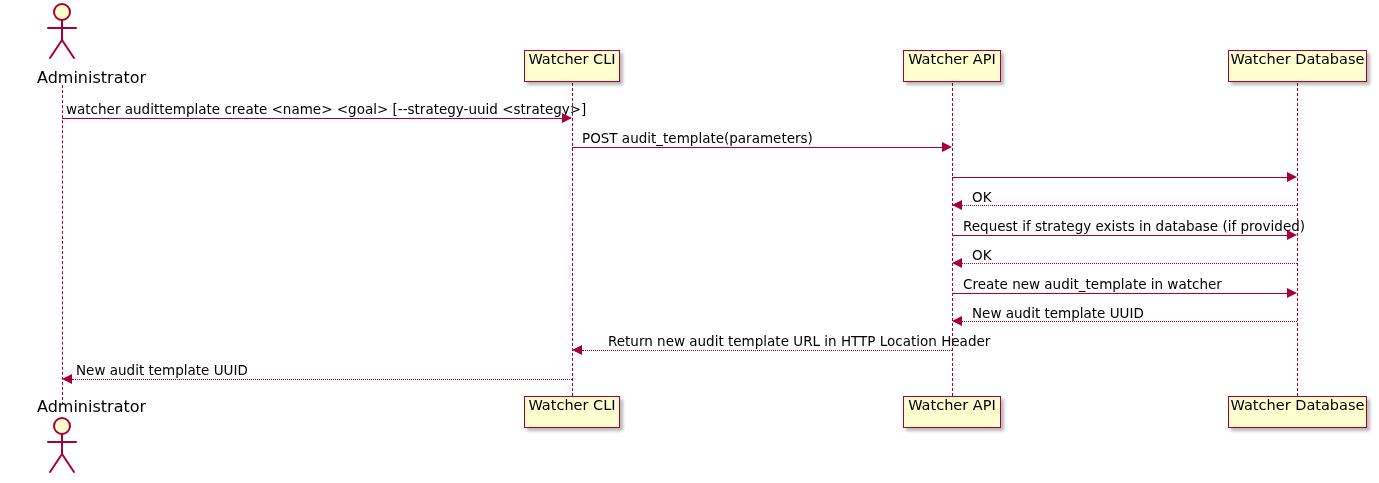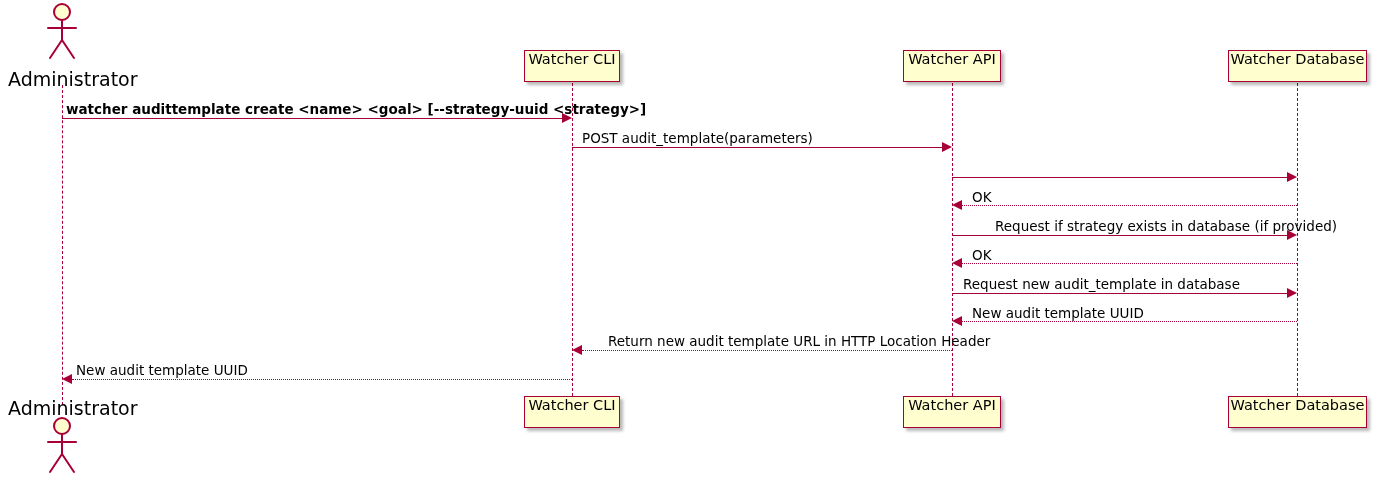--- a/index.html
+++ b/index.html
@@ -12,21 +12,21 @@
 
   
   .pbox{position:absolute;background:#FEFECE;border:1.5px solid #A80036;
         box-shadow:3px 3px 3px rgba(0,0,0,.28);
         display:flex;justify-content:center;
         color:#000;font-size:14.5px;white-space:nowrap;box-sizing:border-box;}
 
   
   .actor{position:absolute;width:56px;height:60px;}
   .actor svg{display:block;overflow:visible;}
-  .actor-label{position:absolute;font-size:19px;color:#000;white-space:nowrap;}
+  .actor-label{position:absolute;font-size:16px;color:#000;white-space:nowrap;margin-left:29px;}
 
   
   .msg{position:absolute;height:0;border-top:1.5px solid #A80036;}
   .msg.ret{border-top:1.5px dotted #A80036;}
   .arrow{position:absolute;width:0;height:0;}
   .arrow.right{border-top:5px solid transparent;border-bottom:5px solid transparent;
                border-left:10px solid #A80036;}
   .arrow.left{border-top:5px solid transparent;border-bottom:5px solid transparent;
               border-right:10px solid #A80036;}
   .mlabel{position:absolute;font-size:13.5px;color:#000;white-space:nowrap;}
@@ -57,44 +57,44 @@
   <div class="pbox" style="left:524px;top:50px;width:96px;height:32px;">
     <span>Watcher CLI</span>
   </div>
   <div class="pbox" style="left:903px;top:50px;width:98px;height:32px;">
     <span>Watcher API</span>
   </div>
   <div class="pbox" style="left:1228px;top:50px;width:139px;height:32px;">
     <span>Watcher Database</span>
   </div>
 
-  <div class="mlabel" style="left:66px;top:101px;font-weight:bold;">watcher audittemplate create &lt;name&gt; &lt;goal&gt; [--strategy-uuid &lt;strategy&gt;]</div>
+  <div class="mlabel" style="left:66px;top:101px;">watcher audittemplate create &lt;name&gt; &lt;goal&gt; [--strategy-uuid &lt;strategy&gt;]</div>
   <div class="msg" style="left:62px;top:118px;width:500px;"></div>
   <div class="arrow right" style="left:562px;top:113px;"></div>
 
   <div class="mlabel" style="left:582px;top:130px;">POST audit_template(parameters)</div>
   <div class="msg" style="left:572px;top:147px;width:370px;"></div>
   <div class="arrow right" style="left:942px;top:142px;"></div>
 
   <div class="msg" style="left:952px;top:177px;width:335px;"></div>
   <div class="arrow right" style="left:1287px;top:172px;"></div>
 
   <div class="mlabel" style="left:972px;top:189px;">OK</div>
   <div class="msg ret" style="left:962px;top:205px;width:335px;"></div>
   <div class="arrow left" style="left:952px;top:200px;"></div>
 
-  <div class="mlabel" style="left:963px;top:218px;margin-left:32px;">Request if strategy exists in database (if provided)</div>
+  <div class="mlabel" style="left:963px;top:218px;">Request if strategy exists in database (if provided)</div>
   <div class="msg" style="left:952px;top:235px;width:335px;"></div>
   <div class="arrow right" style="left:1287px;top:230px;"></div>
 
   <div class="mlabel" style="left:972px;top:247px;">OK</div>
   <div class="msg ret" style="left:962px;top:263px;width:335px;"></div>
   <div class="arrow left" style="left:952px;top:258px;"></div>
 
-  <div class="mlabel" style="left:963px;top:276px;">Request new audit_template in database</div>
+  <div class="mlabel" style="left:963px;top:276px;">Create new audit_template in watcher</div>
   <div class="msg" style="left:952px;top:293px;width:335px;"></div>
   <div class="arrow right" style="left:1287px;top:288px;"></div>
 
   <div class="mlabel" style="left:972px;top:305px;">New audit template UUID</div>
   <div class="msg ret" style="left:962px;top:321px;width:335px;"></div>
   <div class="arrow left" style="left:952px;top:316px;"></div>
 
   <div class="mlabel" style="left:608px;top:333px;">Return new audit template URL in HTTP Location Header</div>
   <div class="msg ret" style="left:582px;top:350px;width:370px;"></div>
   <div class="arrow left" style="left:572px;top:345px;"></div>

